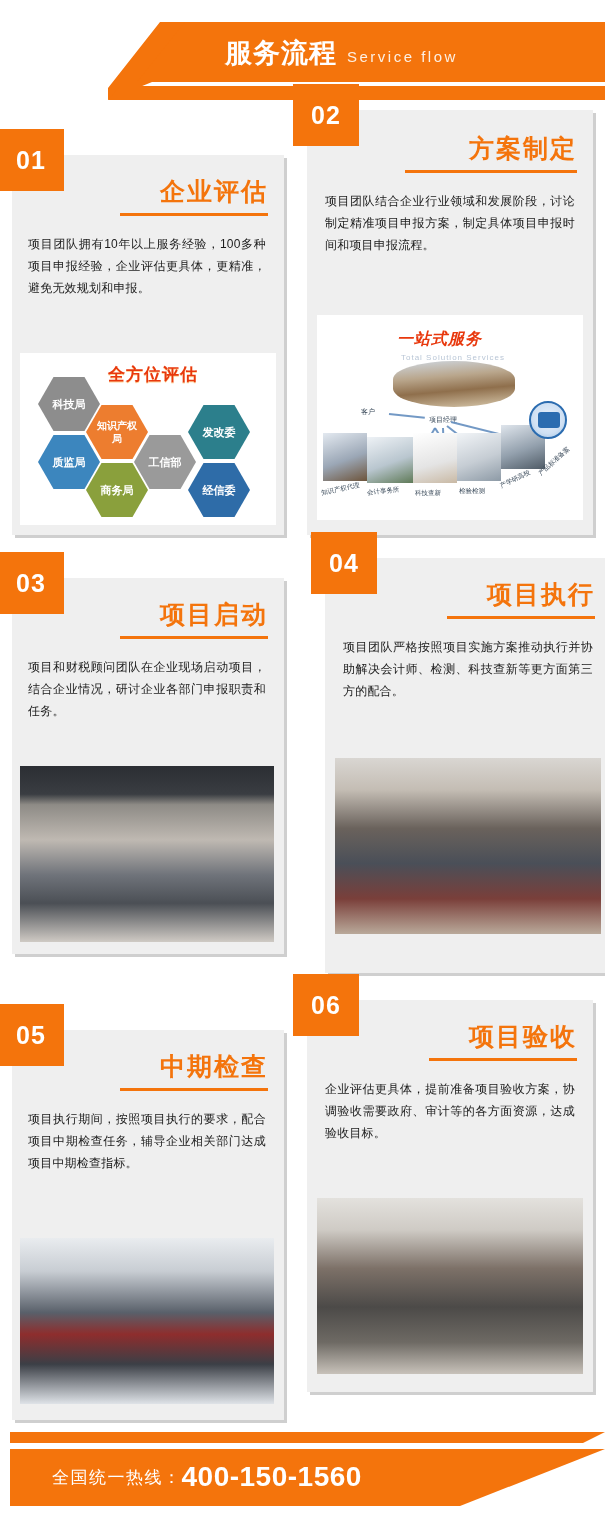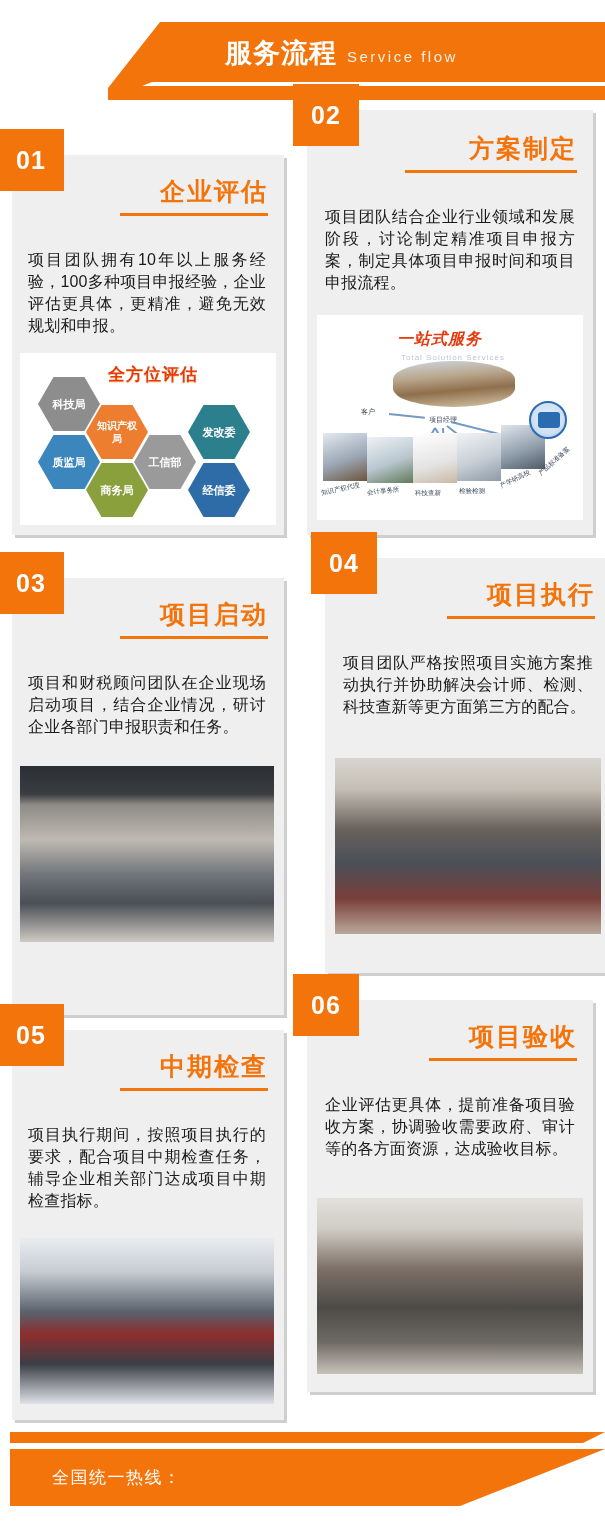--- a/index.html
+++ b/index.html
@@ -40,22 +40,22 @@
     position:absolute; left:-14px; top:-26px; width:66px; height:62px;
     background:#F4740C; color:#fff; font-size:25px; font-weight:bold;
     display:flex; align-items:center; justify-content:center; letter-spacing:1px;
   }
   .card-title{
     position:absolute; right:16px; color:#F4740C; font-size:25px; font-weight:bold;
     letter-spacing:2px; text-align:right; white-space:nowrap;
   }
   .title-rule{ position:absolute; height:3px; background:#F4740C; }
   .card-body{
-    position:absolute; color:#1b1b1b; font-size:16px; line-height:22px;
-    letter-spacing:0.2px; text-align:justify;margin-top:16px;
+    position:absolute; color:#1b1b1b; font-size:12px; line-height:22px;
+    letter-spacing:0.2px; text-align:justify;
   }
 
   
   .thumb{ position:absolute; overflow:hidden; background:#c9c9c9; }
 
   
   .hexgfx{ position:absolute; background:#ffffff; overflow:hidden; }
   .hexgfx .hx-title{
     position:absolute; font-size:17px; font-weight:bold; color:#E8380D;
     letter-spacing:1px; text-shadow:0 1px 0 #ffd9a0;
@@ -179,21 +179,21 @@
 
     <div class="os-leaf-label" style="left:4px; top:170px; transform:rotate(-12deg);">知识产权代理</div>
     <div class="os-leaf-label" style="left:50px; top:172px; transform:rotate(-6deg);">会计事务所</div>
     <div class="os-leaf-label" style="left:98px; top:174px;">科技查新</div>
     <div class="os-leaf-label" style="left:142px; top:172px;">检验检测</div>
     <div class="os-leaf-label" style="left:182px; top:160px; transform:rotate(-26deg);">产学研高校</div>
     <div class="os-leaf-label" style="left:218px; top:142px; transform:rotate(-42deg);">产品标准备案</div>
   </div>
 </div>
 
-<div class="card" style="left:12px; top:578px; width:272px; height:437px;">
+<div class="card" style="left:12px; top:578px; width:272px; height:376px;">
   <div class="badge">03</div>
   <div class="card-title" style="top:20px;">项目启动</div>
   <div class="title-rule" style="right:16px; top:58px; width:148px;"></div>
   <div class="card-body" style="left:16px; top:78px; width:238px;">项目和财税顾问团队在企业现场启动项目，结合企业情况，研讨企业各部门申报职责和任务。</div>
   <div class="thumb" style="left:8px; top:188px; width:254px; height:176px;
               background:linear-gradient(180deg,#2b2e33 0%,#3a3d42 16%,#8e8b86 22%,#bfb9b2 42%,#6f737a 62%,#4b4f55 78%,#cfcac4 100%);">
   </div>
 </div>
 
 <div class="card" style="left:325px; top:558px; width:286px; height:415px;">
@@ -223,13 +223,14 @@
   <div class="card-body" style="left:18px; top:78px; width:250px;">企业评估更具体，提前准备项目验收方案，协调验收需要政府、审计等的各方面资源，达成验收目标。</div>
   <div class="thumb" style="left:10px; top:198px; width:266px; height:176px;
               background:linear-gradient(180deg,#e3e1dd 0%,#cfcbc5 18%,#7d7168 40%,#4c4a48 62%,#6e6a64 82%,#c8c2ba 100%);">
   </div>
 </div>
 
 <div class="foot-stripe"></div>
 <div class="foot-band"></div>
 <div class="foot-text">
   <span class="foot-label">全国统一热线：</span>
+  <span class="foot-num">400-150-1560</span>
 </div>
 
 </body></html>

